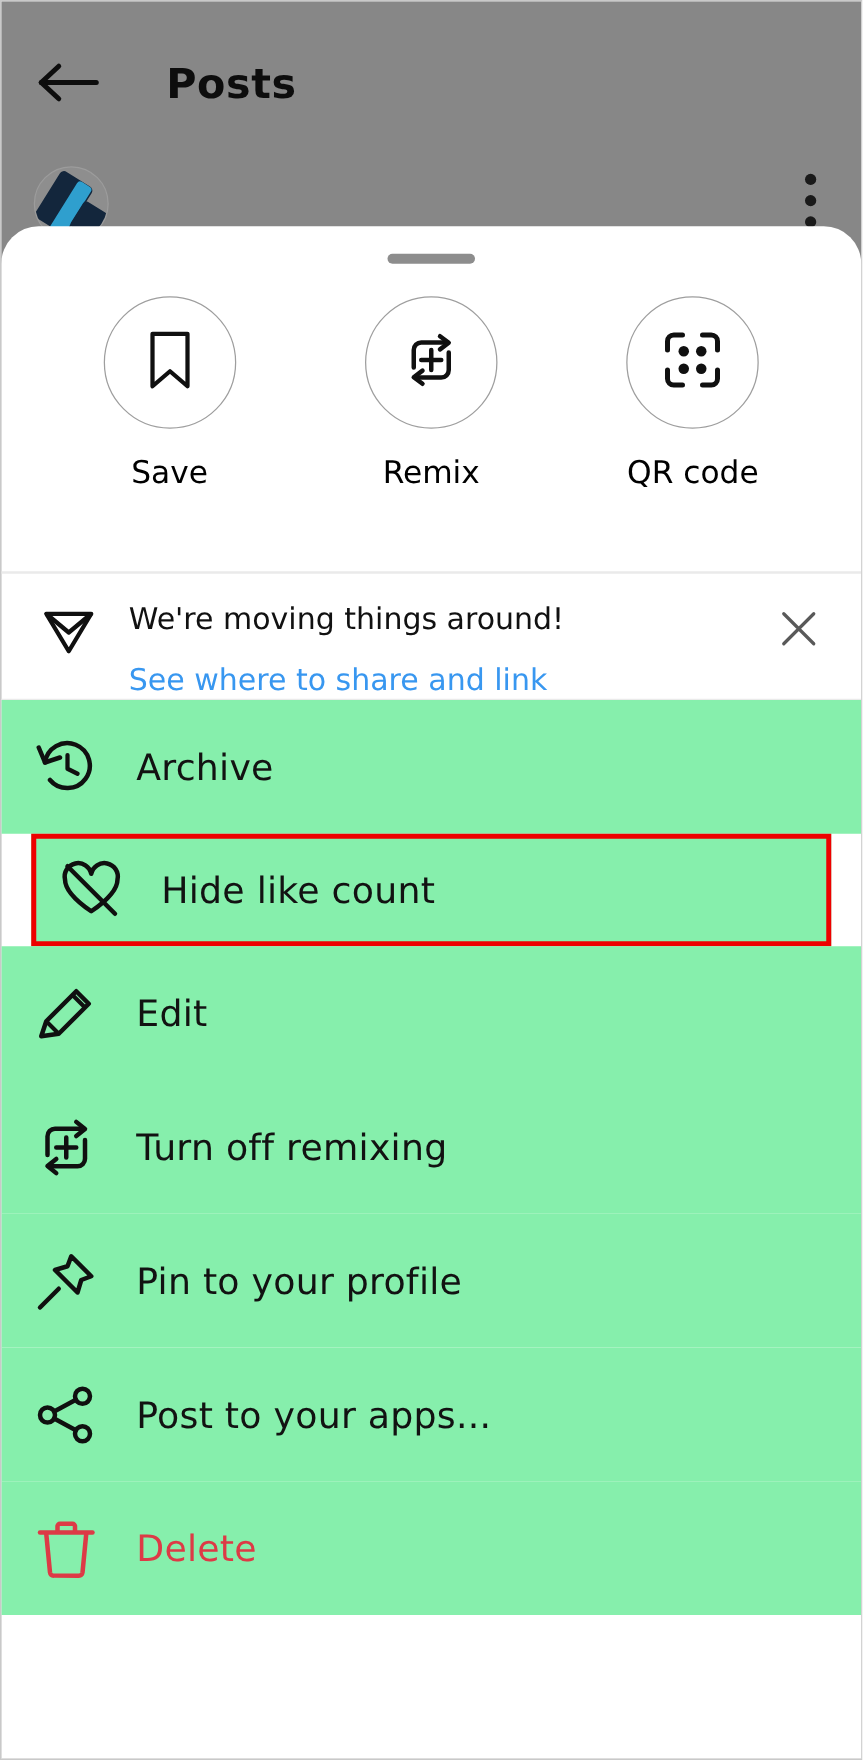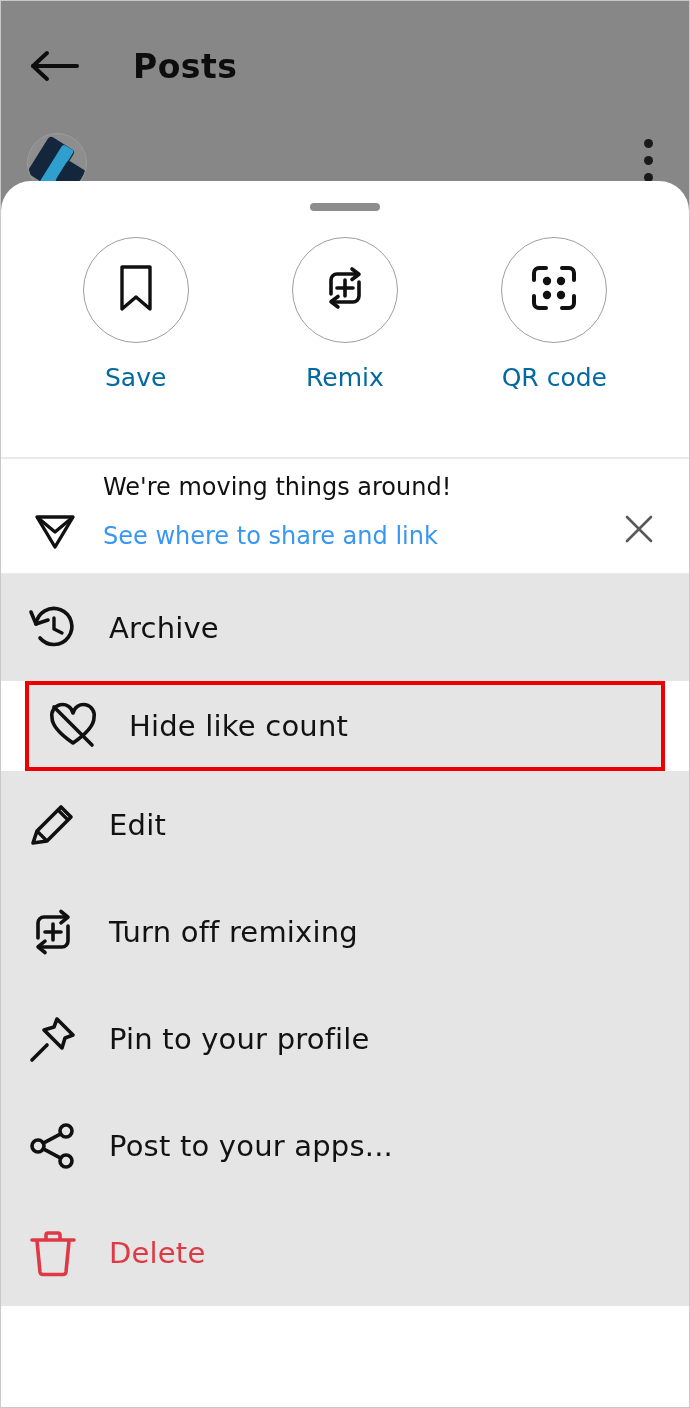--- a/index.html
+++ b/index.html
@@ -166,36 +166,36 @@
     border: 1.6px solid #9e9e9e;
     display: flex;
     align-items: center;
     justify-content: center;
     background: #fff;
   }
 
   .action-label {
     margin-top: 20px;
     font-size: 25px;
-    color: #0369a1;
+    color: #000000;
     text-align: right;
   }
 
   .divider {
     height: 1.5px;
     background: #eaeaea;
     width: 100%;
   }
 
   
   .banner {
     display: flex;
-    align-items: flex-end;
+    align-items: flex-start;
     padding: 20px 26px 20px 30px;
-    height: 114px;
+    height: 100px;
   }
   .banner-icon {
     width: 58px;
     flex: none;
     display: flex;
     align-items: center;
     justify-content: flex-start;
   }
   .banner-text {
     flex: 1;
@@ -225,21 +225,21 @@
   .menu {
     padding-top: 0;
   }
 
   .menu-item {
     display: flex;
     align-items: center;
     height: 107px;
     padding-left: 26px;
     position: relative;
-    background: #e5e5e5;
+    background: #86efac;
   }
 
   .menu-icon {
     width: 62px;
     flex: none;
     display: flex;
     align-items: center;
     justify-content: flex-start;
   }
 

